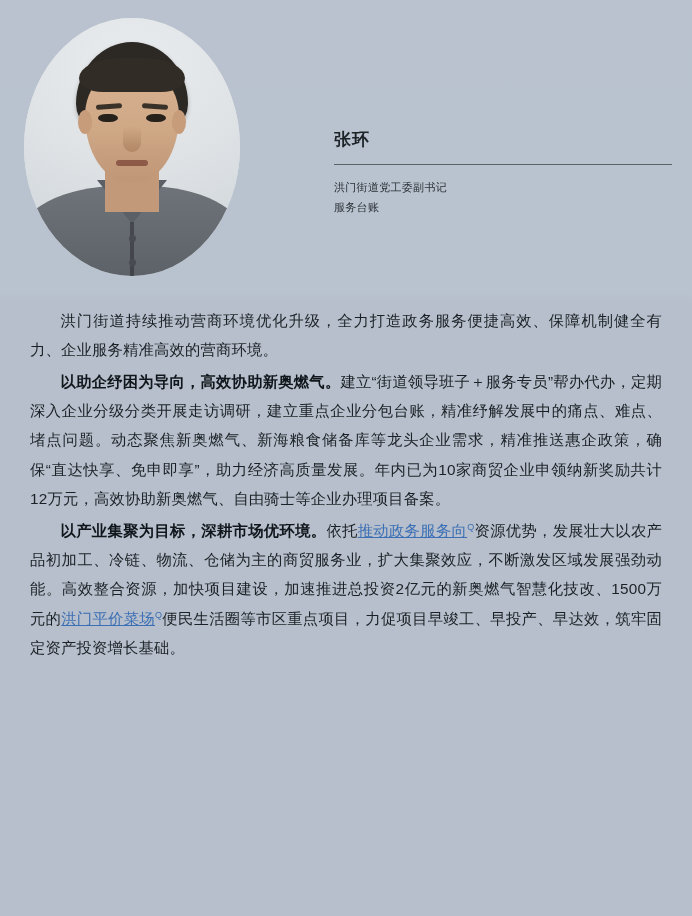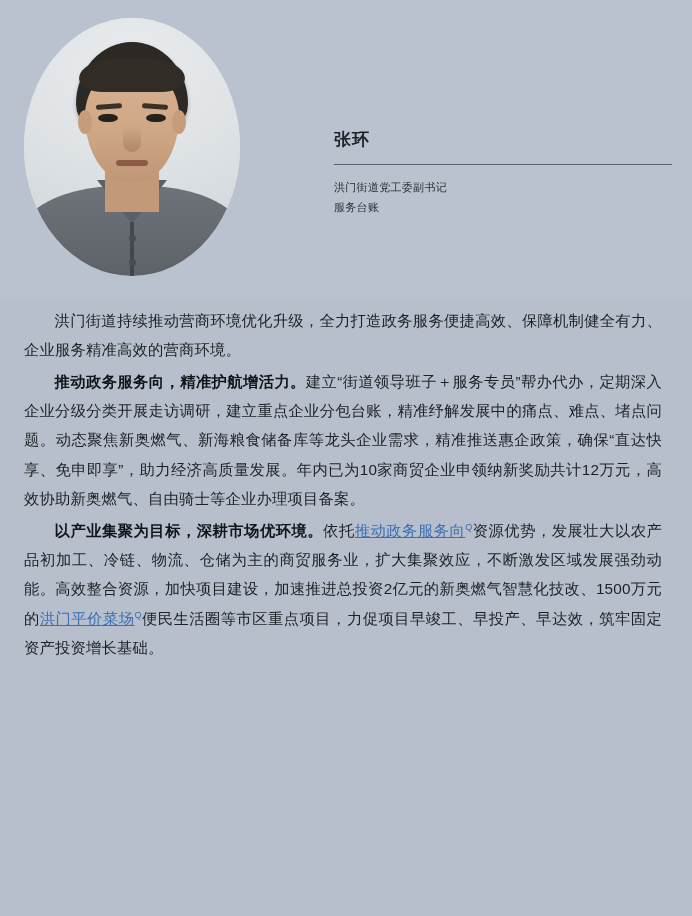--- a/index.html
+++ b/index.html
@@ -205,21 +205,21 @@
   }
   .person-title {
     font-size: 11px;
     color: #2a3036;
     line-height: 1.85;
     letter-spacing: .3px;
   }
 
   
   .article {
-    padding: 6px 30px 20px 24px;
+    padding: 6px 30px 20px 30px;
   }
   .para {
     font-size: 15.3px;
     line-height: 1.92;
     color: #1b2126;
     text-align: justify;
     text-justify: inter-ideograph;
     text-indent: 2em;
     margin: 0 0 2px 0;
     letter-spacing: .2px;
@@ -271,17 +271,17 @@
       <div class="person-name">张环</div>
       <div class="name-rule"></div>
       <div class="person-title">洪门街道党工委副书记</div>
       <div class="person-title">服务台账</div>
     </div>
 
   </div>
 
   <div class="article" id="article-body">
       <p class="para"><span>洪门街道持续推动营商环境优化升级，全力打造政务服务便捷高效、保障机制健全有力、企业服务精准高效的营商环境。</span></p>
-      <p class="para"><span class="lead">推动政务服务向，精准护航增活力。</span><span>建立“街道领导班子＋服务专员”帮办代办，定期深入企业分级分类开展走访调研，建立重点企业分包台账，精准纾解发展中的痛点、难点、堵点问题。动态聚焦新奥燃气、新海粮食储备库等龙头企业需求，精准推送惠企政策，确保“直达快享、免申即享”，助力经济高质量发展。年内已为10家商贸企业申领纳新奖励共计12万元，高效协助新奥燃气、自由骑士等企业办理项目备案。</span></p>
+      <p class="para"><span class="lead">以助企纾困为导向，高效协助新奥燃气。</span><span>建立“街道领导班子＋服务专员”帮办代办，定期深入企业分级分类开展走访调研，建立重点企业分包台账，精准纾解发展中的痛点、难点、堵点问题。动态聚焦新奥燃气、新海粮食储备库等龙头企业需求，精准推送惠企政策，确保“直达快享、免申即享”，助力经济高质量发展。年内已为10家商贸企业申领纳新奖励共计12万元，高效协助新奥燃气、自由骑士等企业办理项目备案。</span></p>
       <p class="para"><span class="lead">以产业集聚为目标，深耕市场优环境。</span><span>依托</span><a class="link" href="#">推动政务服务向</a><span class="sup-q">Q</span><span>资源优势，发展壮大以农产品初加工、冷链、物流、仓储为主的商贸服务业，扩大集聚效应，不断激发区域发展强劲动能。高效整合资源，加快项目建设，加速推进总投资2亿元的新奥燃气智慧化技改、1500万元的</span><a class="link" href="#">洪门平价菜场</a><span class="sup-q">Q</span><span>便民生活圈等市区重点项目，力促项目早竣工、早投产、早达效，筑牢固定资产投资增长基础。</span></p>
     </div>
 
 </div>
 
 </body></html>

